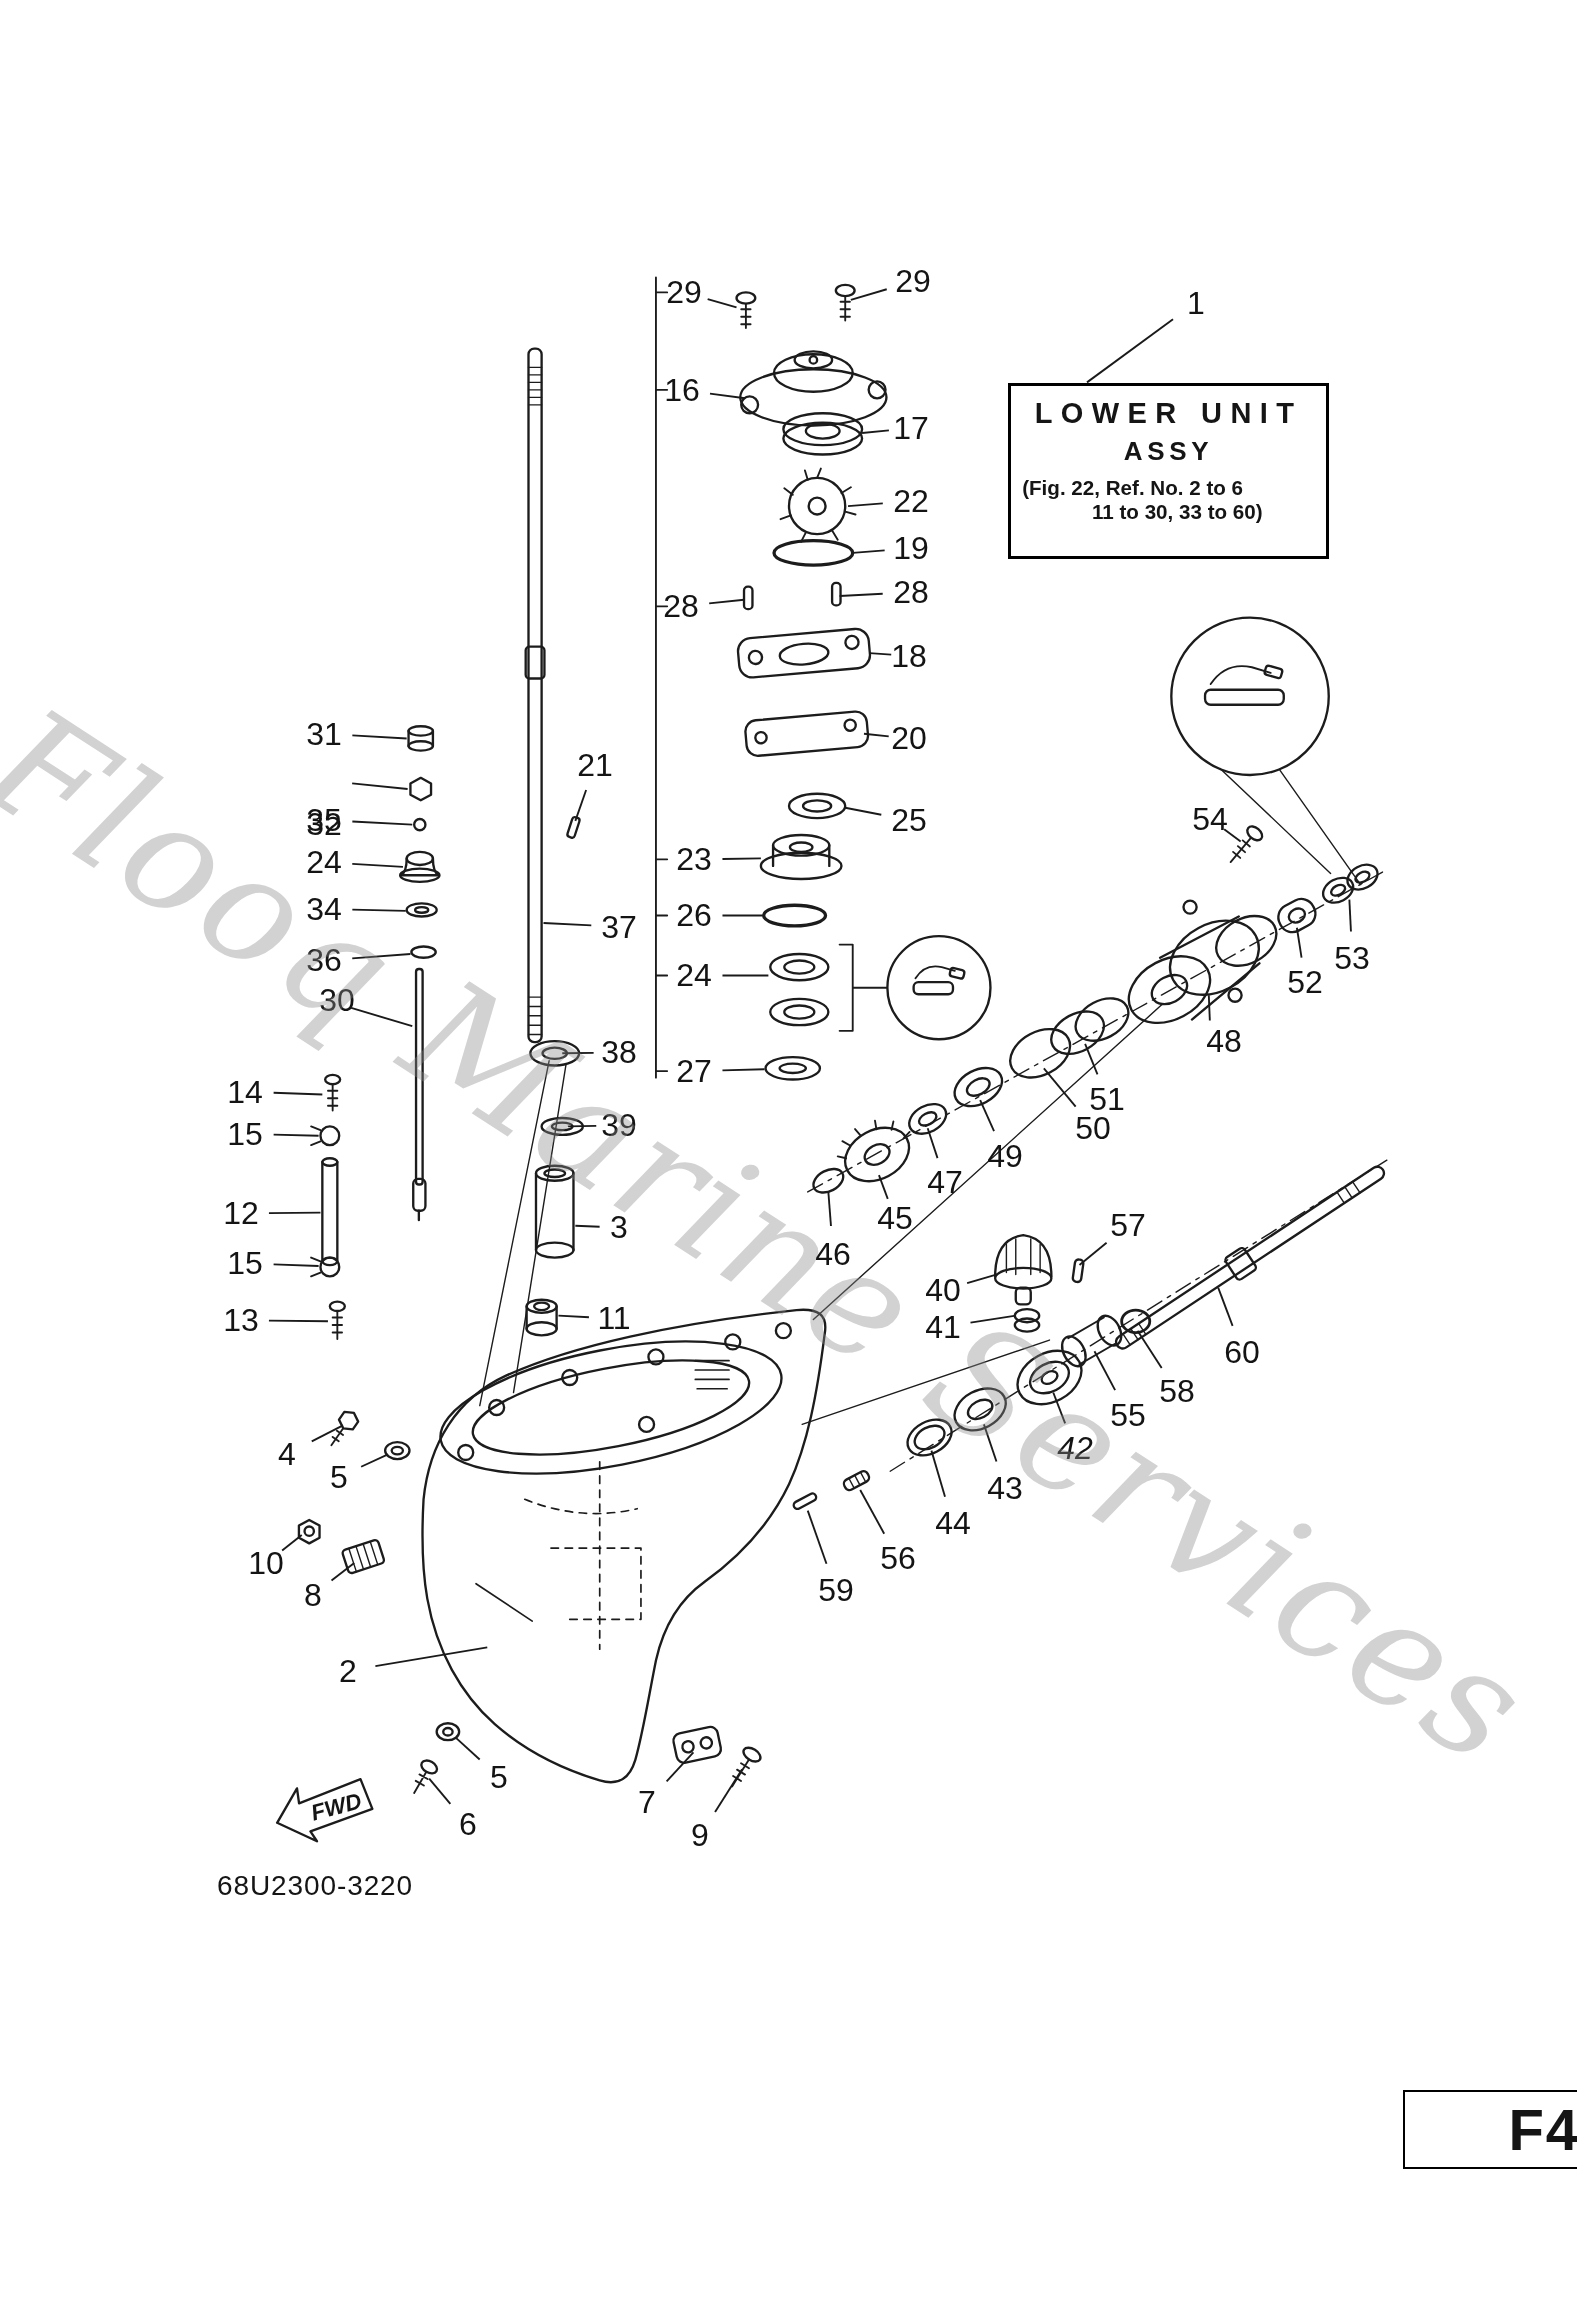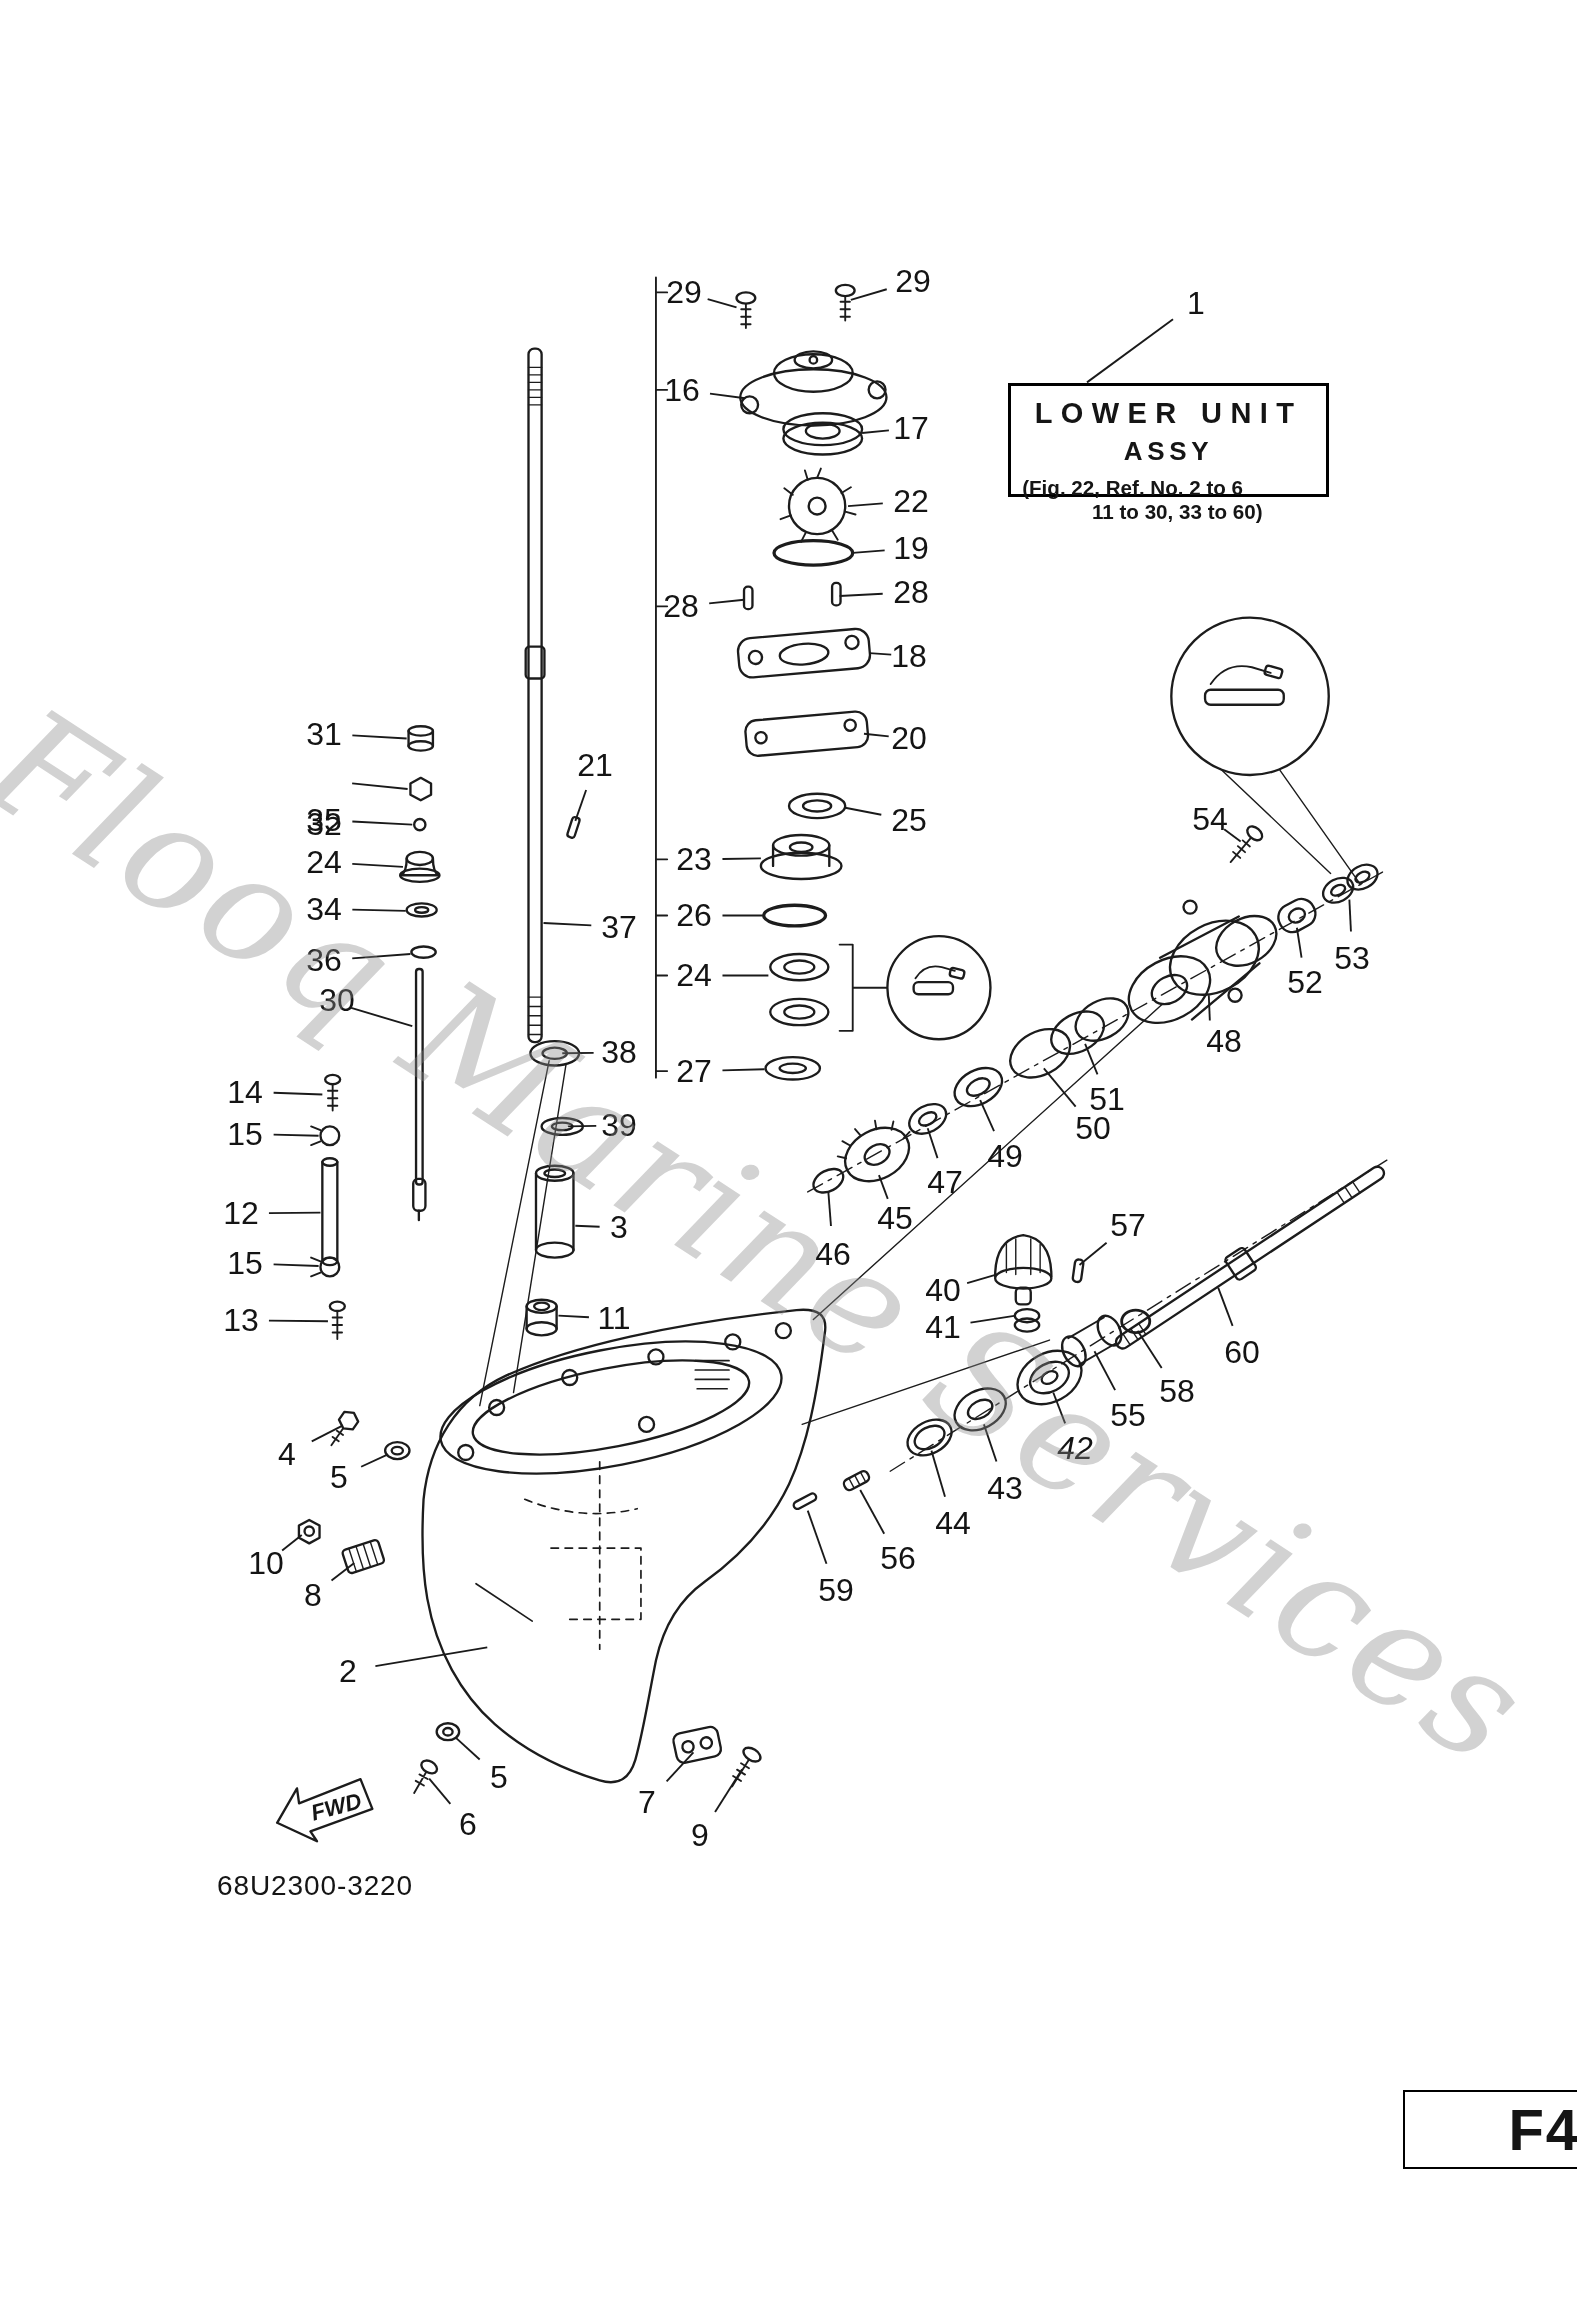--- a/index.html
+++ b/index.html
@@ -5,21 +5,21 @@
   html,body{margin:0;padding:0;background:#e8e8e8;}
   #page{position:relative;width:1578px;height:2324px;background:#ffffff;overflow:hidden;
         font-family:"Liberation Sans",sans-serif;color:#151515;}
   svg.layer{position:absolute;left:0;top:0;width:1578px;height:2324px;}
   #diagram-art{z-index:1;}
   #leader-svg{z-index:2;}
   #leader-svg line{stroke:var(--line,#1a1a1a);stroke-width:2;}
   #callout-layer{position:absolute;left:0;top:0;width:1578px;height:2324px;z-index:3;}
   .callout{position:absolute;transform:translate(-50%,-50%);font-size:32px;font-weight:400;
            color:#141414;white-space:nowrap;line-height:1;}
-  #title-box{position:absolute;left:1008px;top:383px;width:321px;height:114px;z-index:3;
+  #title-box{position:absolute;left:1008px;top:383px;width:321px;height:176px;z-index:3;
              border:3.7px solid #000;background:#fff;box-sizing:border-box;text-align:center;}
   #title-box .t1{font-weight:700;font-size:29px;letter-spacing:8.4px;margin-top:11.2px;}
   #title-box .t2{font-weight:700;font-size:26px;letter-spacing:4.7px;margin-top:5.6px;}
   #title-box .t3{font-weight:700;font-size:20.6px;text-align:left;margin:9.4px 0 0 11.2px;}
   #title-box .t4{font-weight:700;font-size:20.6px;text-align:left;margin:0 0 0 81px;}
   #diagram-code{position:absolute;left:217px;top:1870px;font-size:28px;letter-spacing:0.9px;z-index:3;text-align:center;}
   #page-label-box{position:absolute;left:1403px;top:2090px;width:175px;height:79px;z-index:3;
                   border:2.8px solid #000;border-right:none;box-sizing:border-box;background:#fff;
                   display:flex;align-items:center;justify-content:flex-end;overflow:hidden;}
   #page-label-box span{font-weight:700;font-size:58px;letter-spacing:1.9px;margin-right:-5.6px;padding-right:3.7px;}

